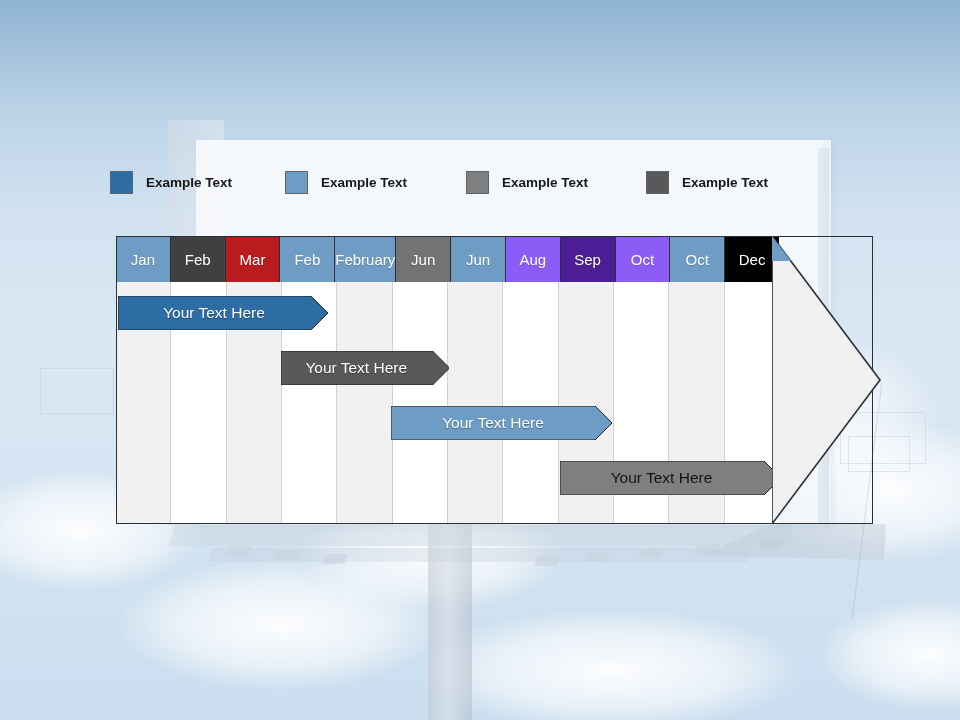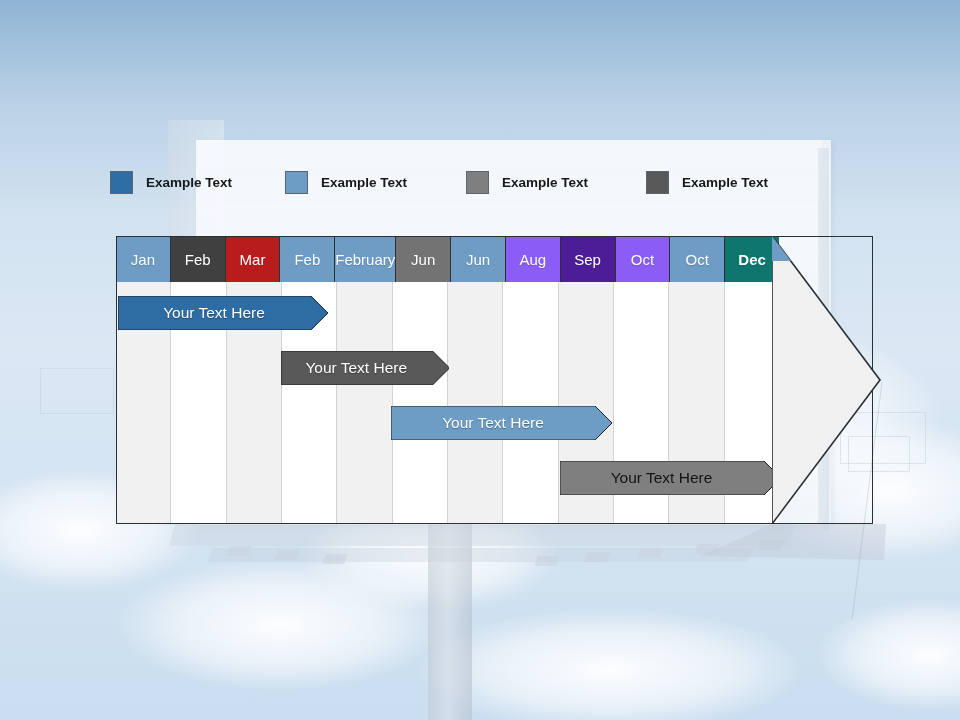--- a/index.html
+++ b/index.html
@@ -300,21 +300,21 @@
         <div class="month" style="background: #404040;">Feb</div>
         <div class="month" style="background: #b91c1c;">Mar</div>
         <div class="month" style="background: rgb(110, 156, 196);">Feb</div>
         <div class="month" style="background: rgb(110, 156, 196);">February</div>
         <div class="month" style="background: #737373;">Jun</div>
         <div class="month" style="background: rgb(110, 156, 196);">Jun</div>
         <div class="month" style="background: #8b5cf6;">Aug</div>
         <div class="month" style="background: #4c1d95;">Sep</div>
         <div class="month" style="background: #8b5cf6;">Oct</div>
         <div class="month" style="background: rgb(110, 156, 196);">Oct</div>
-        <div class="month" style="background: #0f766e; font-weight: bold;">Dec</div>
+        <div class="month" style="background: #000000;">Dec</div>
       </div>
 
     <div class="grid" id="grid-row">
         <div class="grid-col alt"></div>
         <div class="grid-col"></div>
         <div class="grid-col alt"></div>
         <div class="grid-col"></div>
         <div class="grid-col alt"></div>
         <div class="grid-col"></div>
         <div class="grid-col alt"></div>

